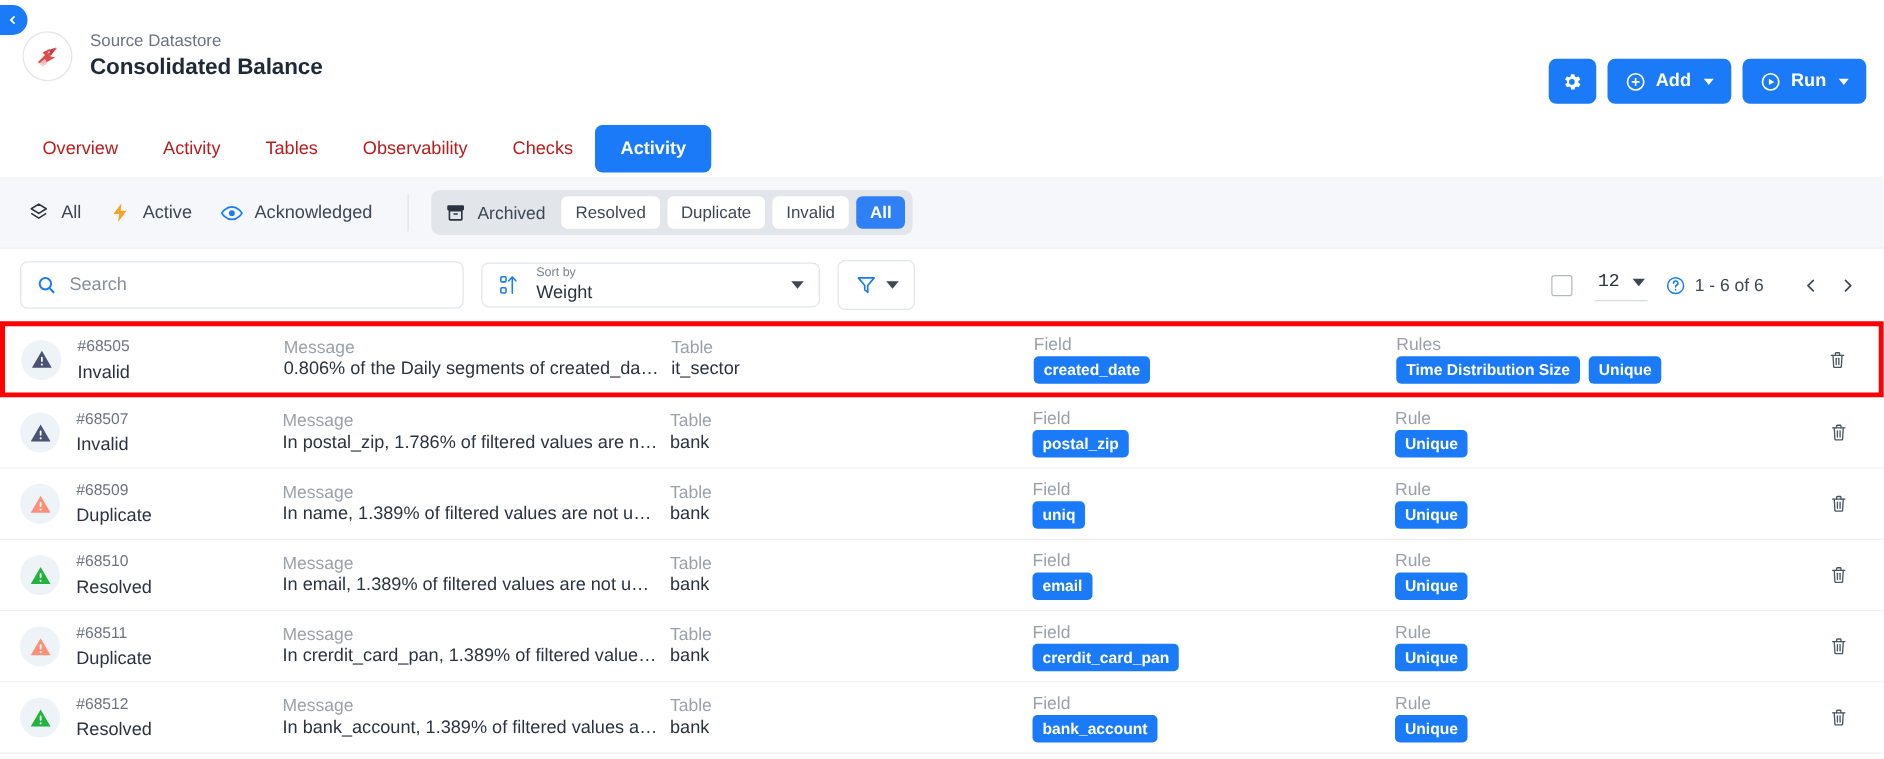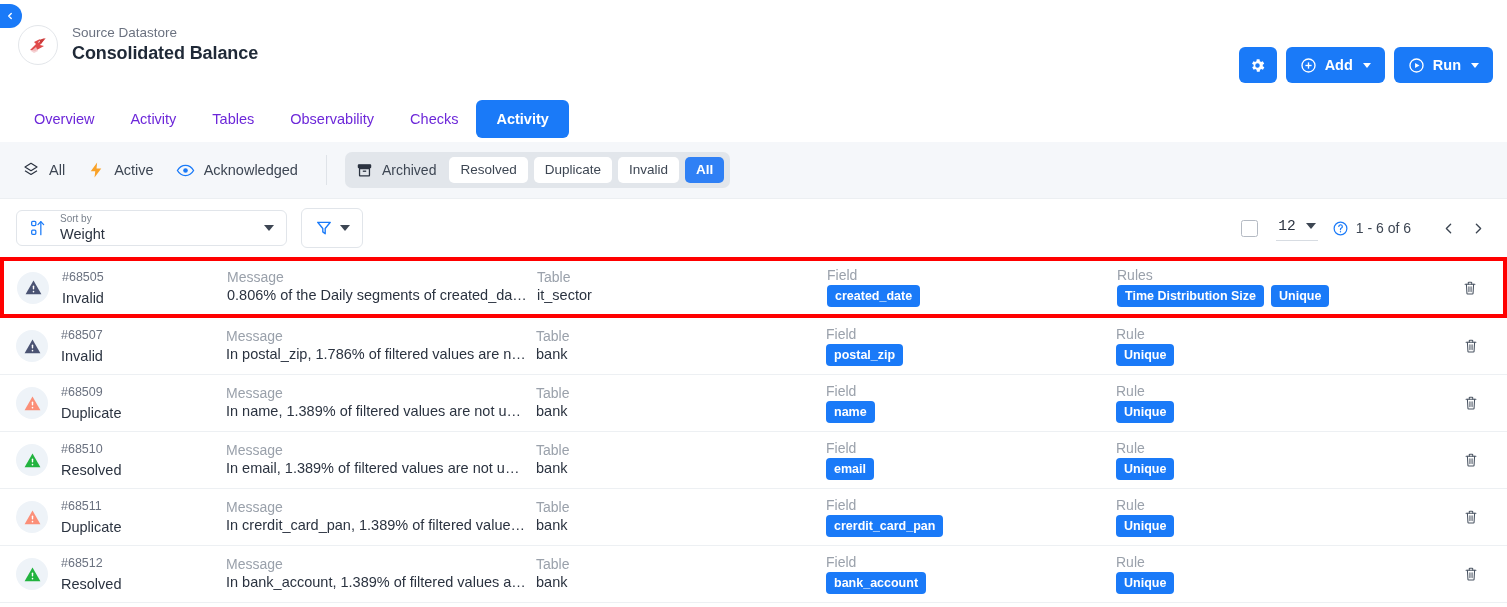--- a/index.html
+++ b/index.html
@@ -42,21 +42,21 @@
     font-family: "Liberation Sans", sans-serif;
     margin-top: 20px;
   }
   .btn.icon-only { padding: 0; width: 38px; justify-content: center; }
   .btn svg { display: block; }
   .caret { width: 0; height: 0; border-left: 4.5px solid transparent; border-right: 4.5px solid transparent; border-top: 5.5px solid #fff; margin-left: 2px; }
 
   
   .tabs { position: relative; display: flex; align-items: center; gap: 0px; padding: 0 16px; height: 47px; }
   .tab {
-    font-size: 14.5px; color: #6d28d9; padding: 8px 18px; cursor: pointer;
+    font-size: 14.5px; color: #b91c1c; padding: 8px 18px; cursor: pointer;
     border-radius: 6px; line-height: 20px; white-space: nowrap;
   }
   .tab.active { background: #1a7af8; color: #fff; font-weight: 700; padding: 9px 20px; }
   .hdr-divider { position: absolute; left: 0; right: 0; top: 142px; height: 1px; background: #e8ecef; }
 
   
   .filterbar {
     position: relative; height: 57px; background: #f5f7fa;
     display: flex; align-items: center; padding: 0 18px; gap: 0;
     border-bottom: 1px solid #eceff2;
@@ -240,20 +240,27 @@
         <span>Archived</span>
       </div>
       <div class="seg">Resolved</div>
       <div class="seg">Duplicate</div>
       <div class="seg">Invalid</div>
       <div class="seg on">All</div>
     </div>
   </div>
 
   <div class="toolbar">
+    <div class="search-wrap">
+      <svg viewBox="0 0 24 24" width="18" height="18" fill="none" stroke="#1a7af8" stroke-width="2.3">
+          <circle cx="10.6" cy="10.6" r="6.6"></circle>
+          <line x1="15.6" y1="15.6" x2="20" y2="20.4" stroke-linecap="round"></line>
+        </svg>
+      <input type="text" placeholder="Search" style="">
+    </div>
 
     <div class="sortbox">
       <svg viewBox="0 0 24 24" width="20" height="20" fill="none" stroke="#1a7af8" stroke-width="1.5">
         <rect x="3.2" y="4" width="5" height="5" rx="1.2"></rect>
         <rect x="3.2" y="14.6" width="5" height="5" rx="1.2"></rect>
         <line x1="14.2" y1="20" x2="14.2" y2="4.6" stroke-linecap="round"></line>
         <polyline points="10.8,8 14.2,4.4 17.6,8" stroke-linecap="round" stroke-linejoin="round"></polyline>
       </svg>
       <div class="sort-labels">
         <span class="sort-top">Sort by</span>
@@ -404,21 +411,21 @@
           <span class="fld-label">Message</span>
           <span class="fld-value">In name, 1.389% of filtered values are not uniq…</span>
         </div>
         <div class="c-table">
           <span class="fld-label">Table</span>
           <span class="fld-value">bank</span>
         </div>
         <div class="c-field">
           <span class="fld-label">Field</span>
           <div class="chips">
-            <span class="chip">name</span>
+            <span class="chip">uniq</span>
           </div>
         </div>
         <div class="c-rules">
           <span class="fld-label">Rule</span>
           <div class="chips">
             <span class="chip">Unique</span>
           </div>
         </div>
         <div class="c-del">
           <svg viewBox="0 0 24 24" fill="none" stroke="#4b5563" stroke-width="1.6" stroke-linecap="round">

